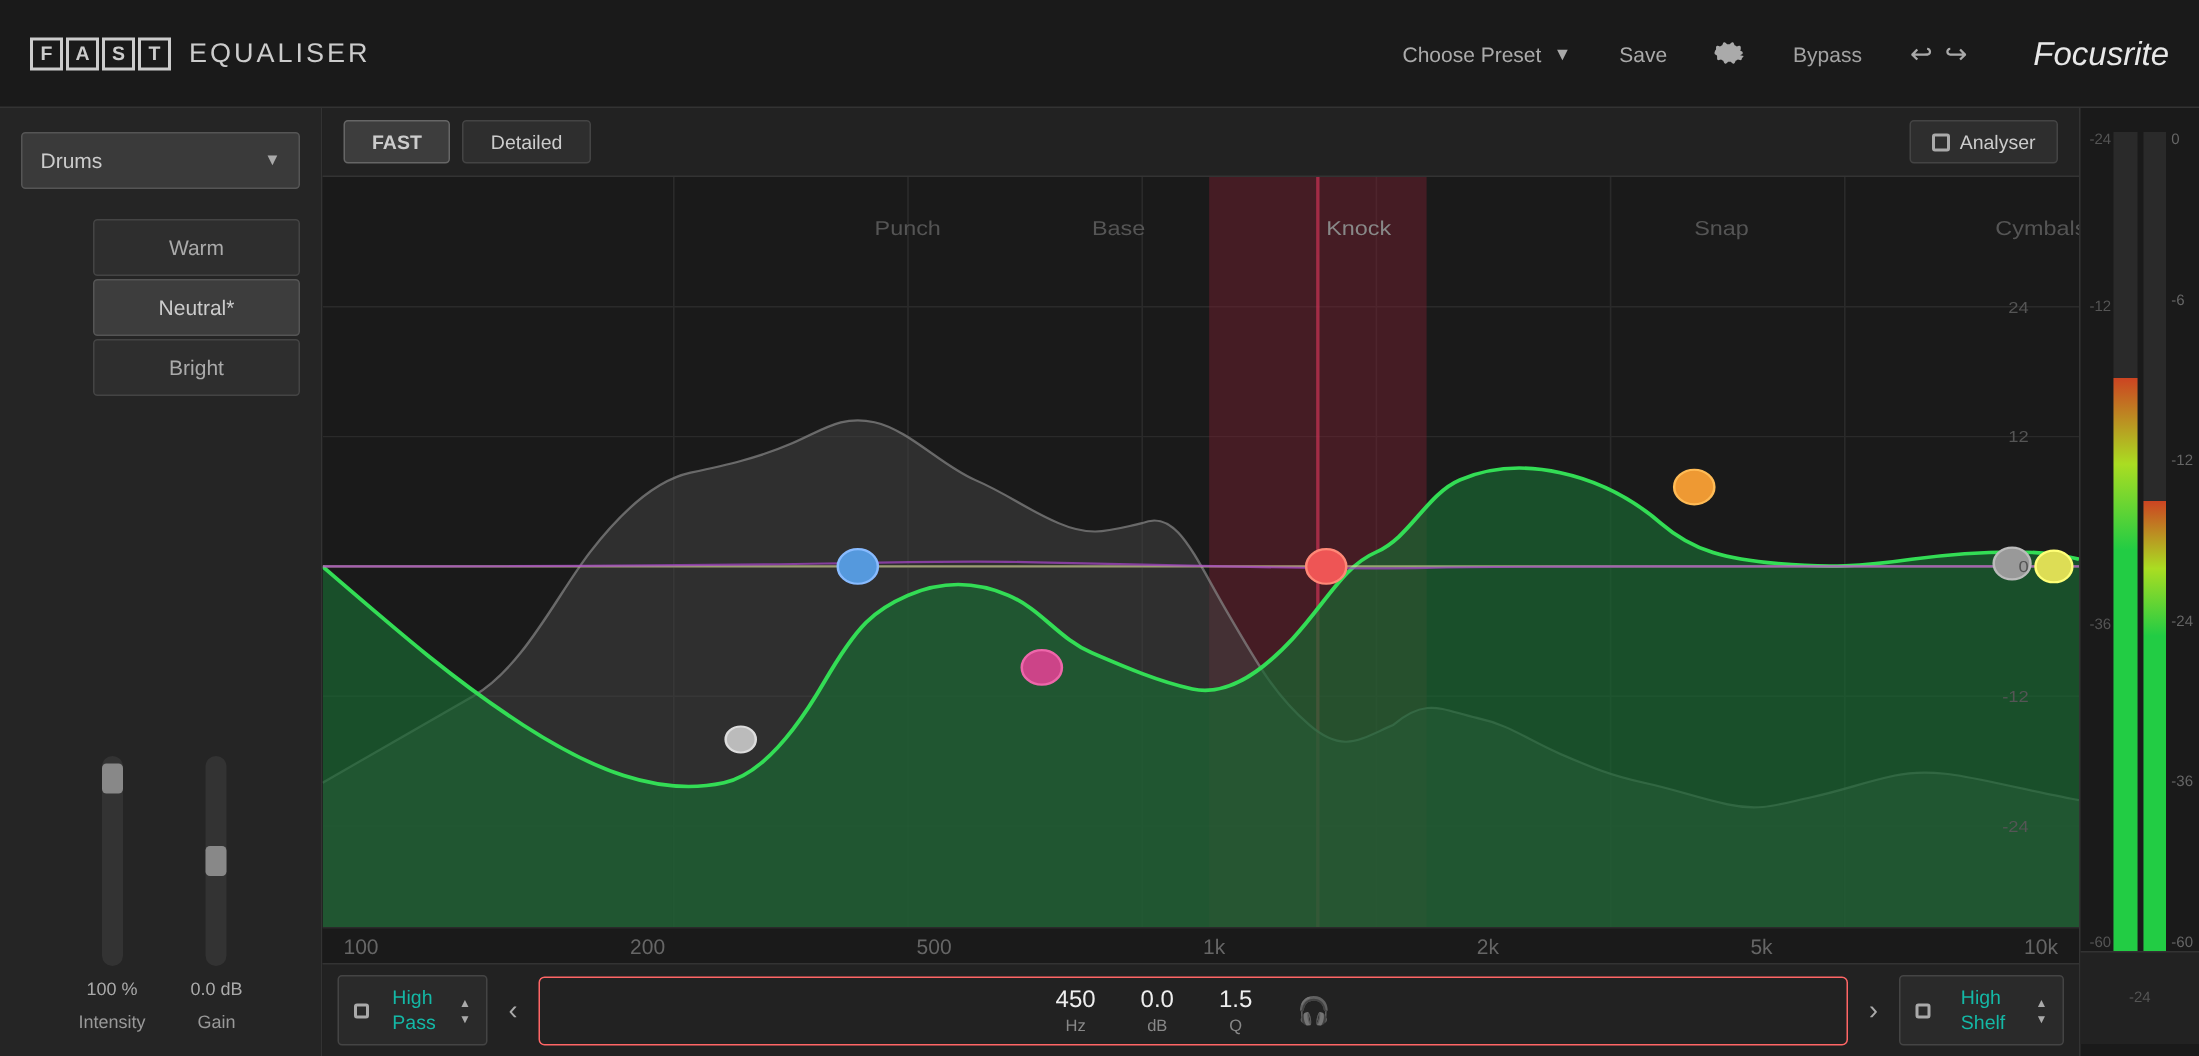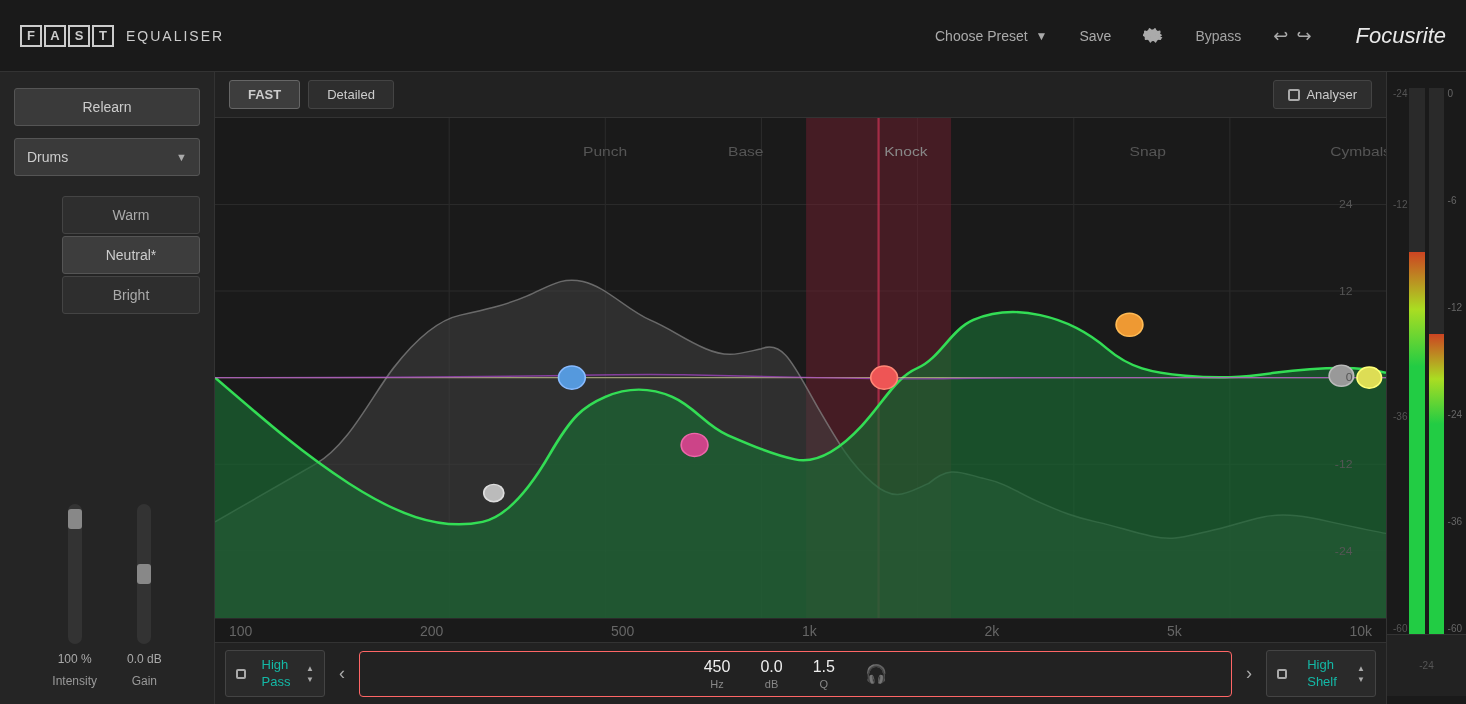--- a/index.html
+++ b/index.html
@@ -44,21 +44,21 @@
       border: 2px solid #ccc;
       display: flex;
       align-items: center;
       justify-content: center;
       font-size: 13px;
       font-weight: bold;
       color: #ccc;
     }
 
     .logo-equaliser {
-      font-size: 14px;
+      font-size: 18px;
       font-weight: 300;
       color: #ccc;
       letter-spacing: 2px;
       margin-right: auto;
     }
 
     .header-controls {
       display: flex;
       align-items: center;
       gap: 24px;
@@ -463,21 +463,20 @@
         <button class="undo-btn">↩</button>
         <button class="redo-btn">↪</button>
       </div>
       <div class="focusrite-logo">Focusrite</div>
     </div>
   </div>
 
   <div class="main-area">
 
     <div class="sidebar">
-      <button class="relearn-btn">Relearn</button>
 
       <div class="drums-selector">
         <span class="drums-label">Drums</span>
         <span class="drums-arrow">▼</span>
       </div>
 
       <div class="character-group">
         <button class="character-btn">Warm</button>
         <button class="character-btn active">Neutral*</button>
         <button class="character-btn">Bright</button>

